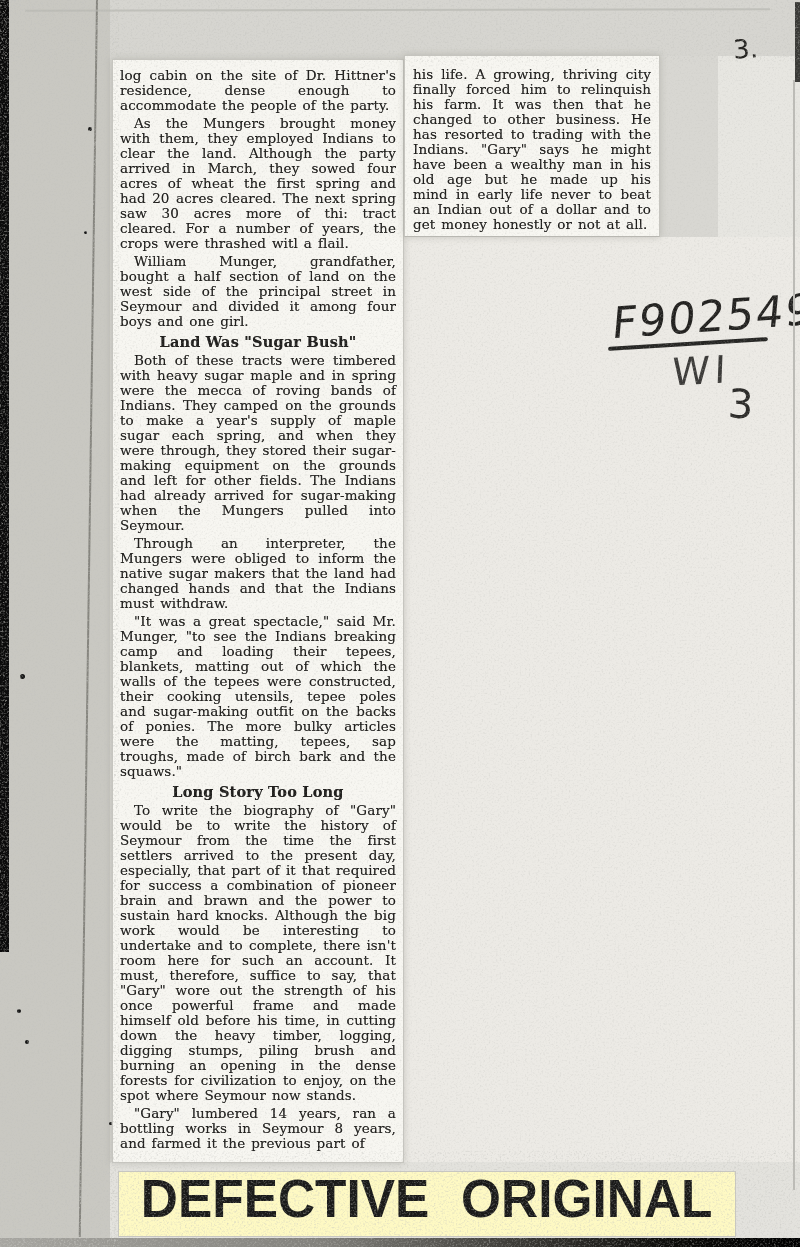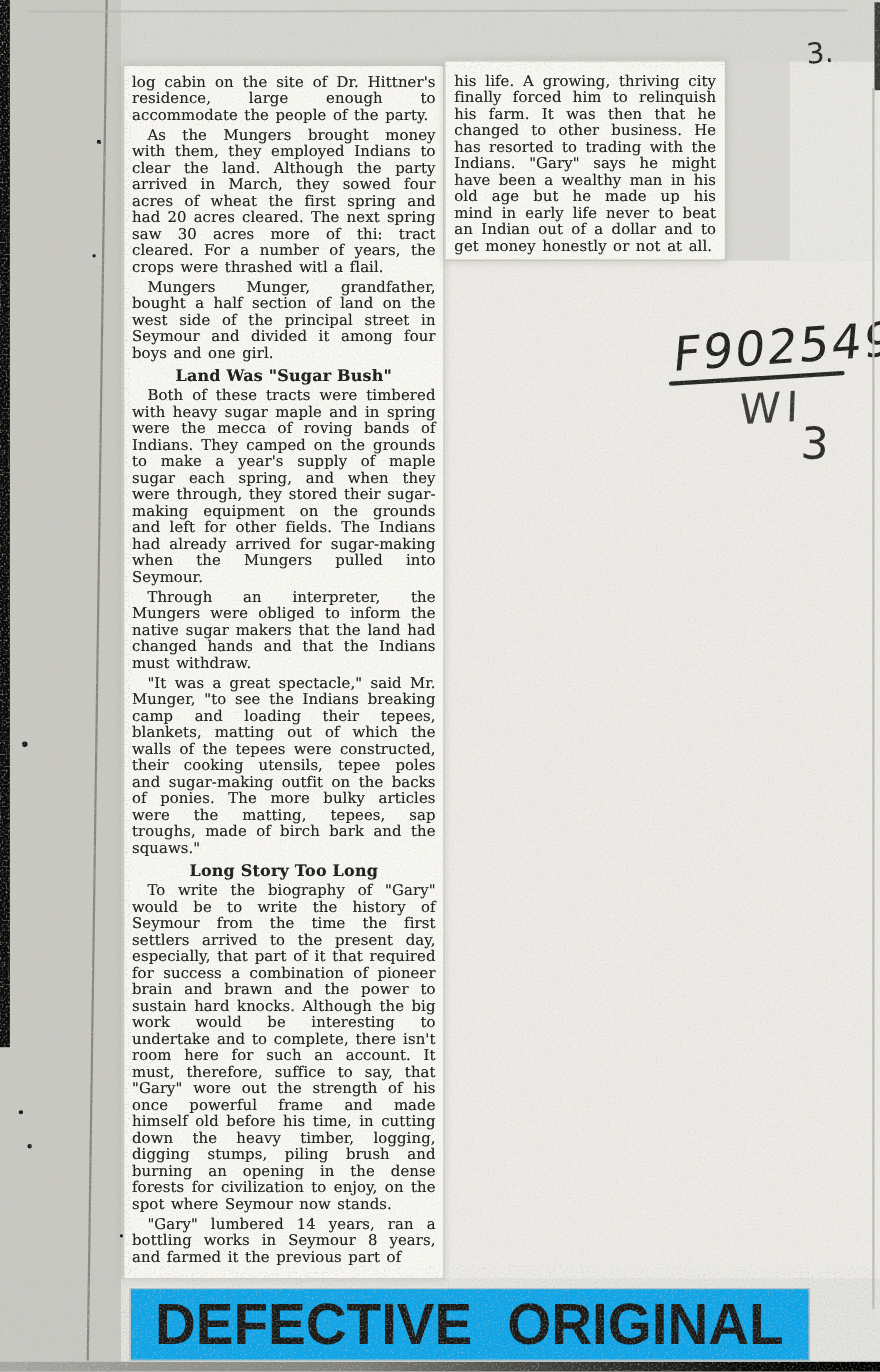--- a/index.html
+++ b/index.html
@@ -62,22 +62,22 @@
   .hand{font-family:"DejaVu Sans", sans-serif;color:#22211f;z-index:3;white-space:nowrap;}
   .hand-acc{left:612px;top:291px;font-size:43px;letter-spacing:2px;transform:rotate(-4deg) skewX(-9deg);}
   .hand-underline{left:608px;top:342px;width:160px;height:4px;background:#262624;transform:rotate(-3.5deg);border-radius:2px;z-index:3;}
   .hand-wi{left:672px;top:349px;font-size:38px;letter-spacing:5px;color:#3b3a38;transform:rotate(-3deg) skewX(-5deg);}
   .hand-3{left:728px;top:381px;font-size:40px;color:#2c2b29;transform:rotate(3deg);}
   .hand-corner{left:733px;top:34px;font-size:26px;color:#262522;transform:rotate(-4deg);}
 
   
   .stamp-box{
     left:118px;top:1171px;width:618px;height:66px;
-    background:#0ea5e9;border:1px solid #c8c7c1;z-index:3;
-    display:flex;align-items:center;justify-content:center;
+    background:#fef9c3;border:1px solid #c8c7c1;z-index:3;
+    display:flex;align-items:flex-start;justify-content:center;
   }
   .stamp-text{
     font-family:"Liberation Sans", sans-serif;font-weight:700;
     font-size:53px;line-height:1;color:var(--stamp-ink);
     word-spacing:18px;transform:scaleX(.97);white-space:nowrap;
   }
 
   .noise{left:0;top:0;width:800px;height:1247px;z-index:5;pointer-events:none;}
 </style>
 </head>
@@ -96,23 +96,23 @@
 <div class="abs right-edge-faint"></div>
 <div class="abs bottom-strip"></div>
 <div class="abs speck" style="left:88px;top:127px;width:4px;height:4px;"></div>
 <div class="abs speck" style="left:84px;top:231px;width:3px;height:3px;"></div>
 <div class="abs speck" style="left:20px;top:674px;width:5px;height:5px;"></div>
 <div class="abs speck" style="left:17px;top:1009px;width:4px;height:4px;"></div>
 <div class="abs speck" style="left:25px;top:1040px;width:4px;height:4px;"></div>
 <div class="abs speck" style="left:109px;top:1122px;width:3px;height:3px;"></div>
 
 <div class="abs clipping clip-left col">
-    <div class="para">log cabin on the site of Dr. Hittner's residence, large enough to accommodate the people of the party.</div>
+    <div class="para">log cabin on the site of Dr. Hittner's residence, dense enough to accommodate the people of the party.</div>
     <div class="para">As the Mungers brought money with them, they employed Indians to clear the land. Although the party arrived in March, they sowed four acres of wheat the first spring and had 20 acres cleared. The next spring saw 30 acres more of thi: tract cleared. For a number of years, the crops were thrashed witl a flail.</div>
-    <div class="para">Mungers Munger, grandfather, bought a half section of land on the west side of the principal street in Seymour and divided it among four boys and one girl.</div>
+    <div class="para">William Munger, grandfather, bought a half section of land on the west side of the principal street in Seymour and divided it among four boys and one girl.</div>
     <div class="subhead">Land Was "Sugar Bush"</div>
     <div class="para">Both of these tracts were timbered with heavy sugar maple and in spring were the mecca of roving bands of Indians. They camped on the grounds to make a year's supply of maple sugar each spring, and when they were through, they stored their sugar-making equipment on the grounds and left for other fields. The Indians had already arrived for sugar-making when the Mungers pulled into Seymour.</div>
     <div class="para">Through an interpreter, the Mungers were obliged to inform the native sugar makers that the land had changed hands and that the Indians must withdraw.</div>
     <div class="para">"It was a great spectacle," said Mr. Munger, "to see the Indians breaking camp and loading their tepees, blankets, matting out of which the walls of the tepees were constructed, their cooking utensils, tepee poles and sugar-making outfit on the backs of ponies. The more bulky articles were the matting, tepees, sap troughs, made of birch bark and the squaws."</div>
     <div class="subhead">Long Story Too Long</div>
     <div class="para">To write the biography of "Gary" would be to write the history of Seymour from the time the first settlers arrived to the present day, especially, that part of it that required for success a combination of pioneer brain and brawn and the power to sustain hard knocks. Although the big work would be interesting to undertake and to complete, there isn't room here for such an account. It must, therefore, suffice to say, that "Gary" wore out the strength of his once powerful frame and made himself old before his time, in cutting down the heavy timber, logging, digging stumps, piling brush and burning an opening in the dense forests for civilization to enjoy, on the spot where Seymour now stands.</div>
     <div class="para">"Gary" lumbered 14 years, ran a bottling works in Seymour 8 years, and farmed it the previous part of</div>
   </div>
 <div class="abs clipping clip-right col">
     <div class="para">his life. A growing, thriving city finally forced him to relinquish his farm. It was then that he changed to other business. He has resorted to trading with the Indians. "Gary" says he might have been a wealthy man in his old age but he made up his mind in early life never to beat an Indian out of a dollar and to get money honestly or not at all.</div>

